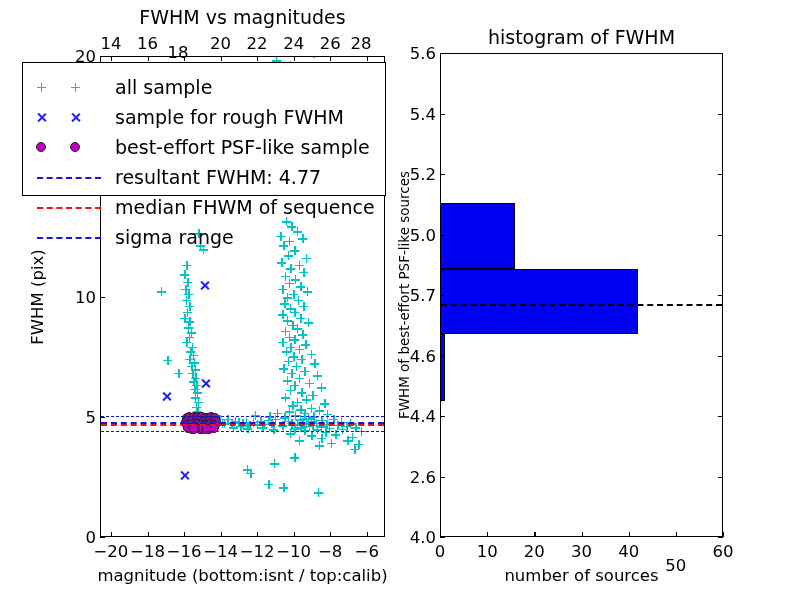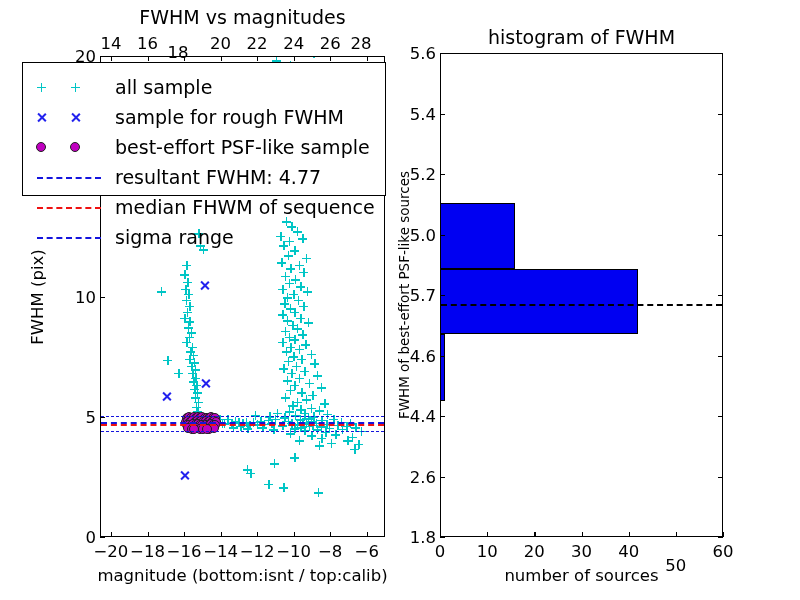--- a/index.html
+++ b/index.html
@@ -385,21 +385,21 @@
     <div class="tick tkx" style="left: 581.5px; top: 532px;"></div>
     <div class="tl tlx" style="left: 581.5px; top: 542px;">30</div>
     <div class="tick tkx" style="left: 628.667px; top: 532px;"></div>
     <div class="tl tlx" style="left: 628.667px; top: 542px;">40</div>
     <div class="tick tkx" style="left: 675.833px; top: 532px;"></div>
     <div class="tl tlx" style="left: 675.833px; top: 556px;">50</div>
     <div class="tick tkx" style="left: 723px; top: 532px;"></div>
     <div class="tl tlx" style="left: 723px; top: 542px;">60</div>
     <div class="tick tky" style="left: 440px; top: 537px;"></div>
     <div class="tick tky" style="left: 718px; top: 537px;"></div>
-    <div class="tl tly" style="left: 392px; top: 537px; width: 44px;">1.8</div>
+    <div class="tl tly" style="left: 392px; top: 537px; width: 44px;">4.0</div>
     <div class="tick tky" style="left: 440px; top: 476.5px;"></div>
     <div class="tick tky" style="left: 718px; top: 476.5px;"></div>
     <div class="tl tly" style="left: 392px; top: 476.5px; width: 44px;">2.6</div>
     <div class="tick tky" style="left: 440px; top: 416px;"></div>
     <div class="tick tky" style="left: 718px; top: 416px;"></div>
     <div class="tl tly" style="left: 392px; top: 416px; width: 44px;">4.4</div>
     <div class="tick tky" style="left: 440px; top: 355.5px;"></div>
     <div class="tick tky" style="left: 718px; top: 355.5px;"></div>
     <div class="tl tly" style="left: 392px; top: 355.5px; width: 44px;">4.6</div>
     <div class="tick tky" style="left: 440px; top: 295px;"></div>

